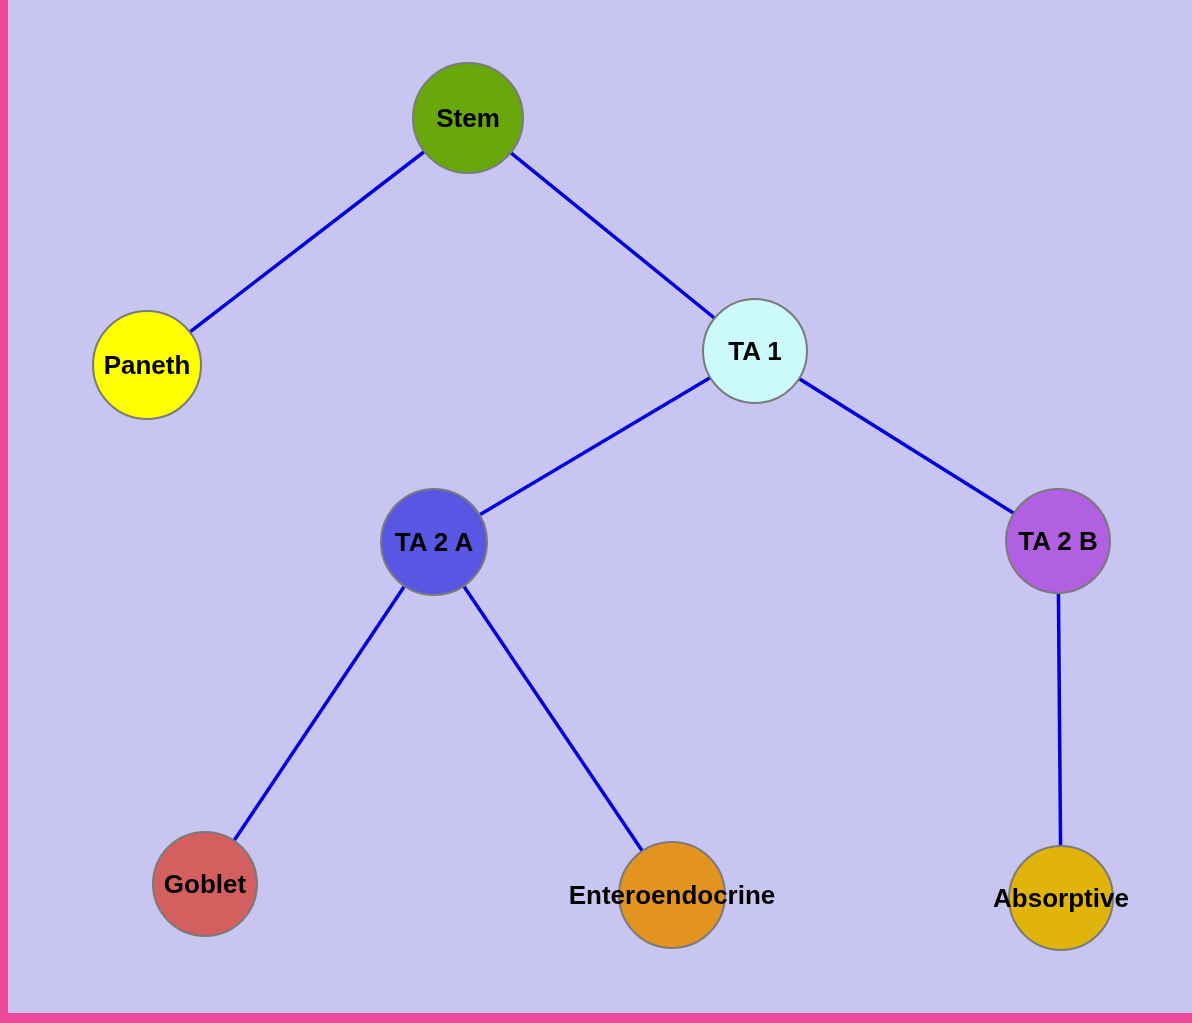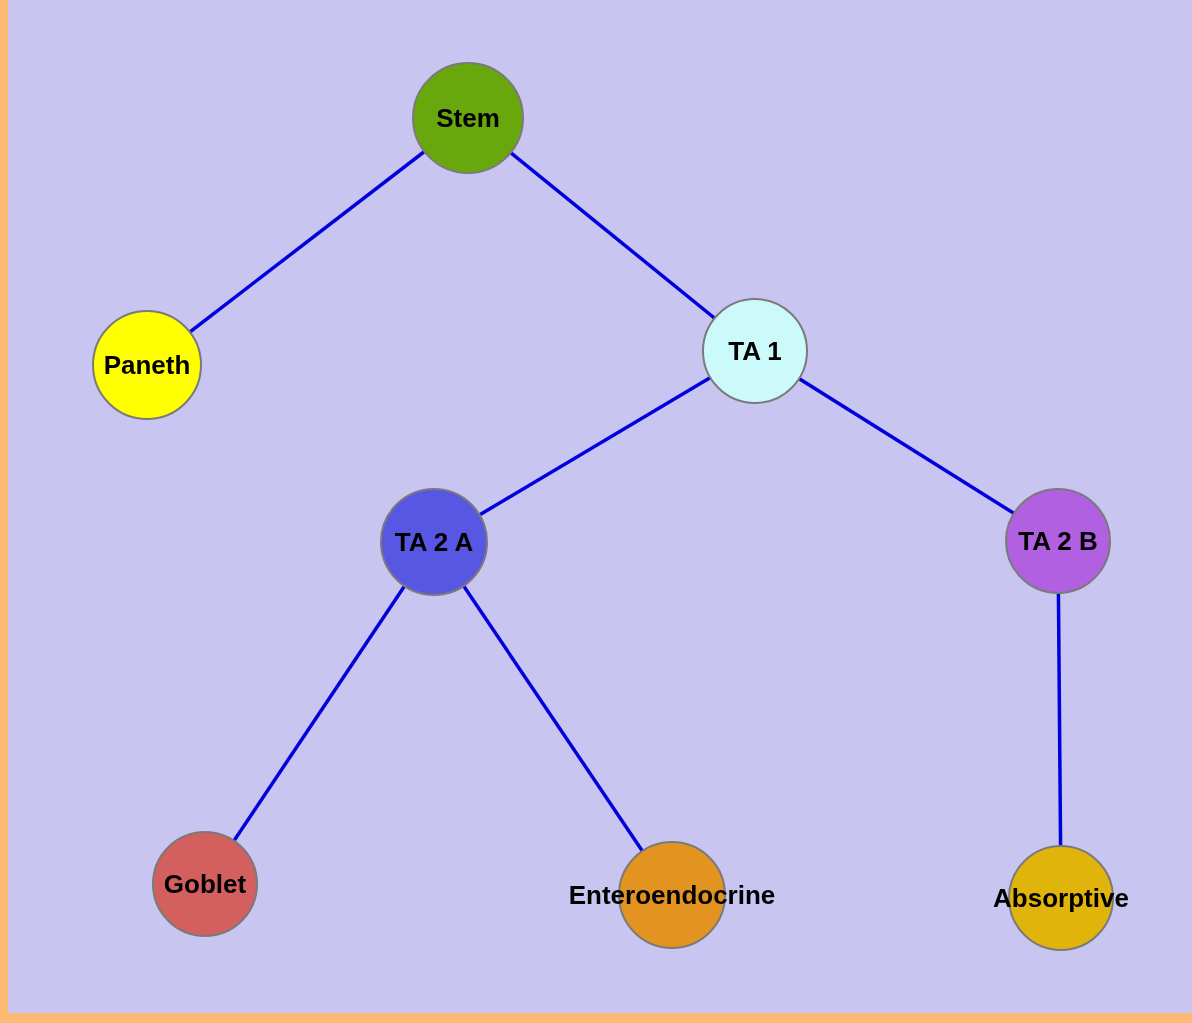--- a/index.html
+++ b/index.html
@@ -5,21 +5,21 @@
   html, body {
     margin: 0;
     padding: 0;
     background: #ffffff;
     font-family: "Liberation Sans", sans-serif;
   }
   .stage {
     position: relative;
     width: 1192px;
     height: 1023px;
-    background: #fdba74;
+    background: #ec4899;
     overflow: hidden;
   }
   svg {
     display: block;
   }
   .node-label {
     font-family: "Liberation Sans", "DejaVu Sans", sans-serif;
     font-weight: bold;
     font-size: 26px;
     fill: #000000;

